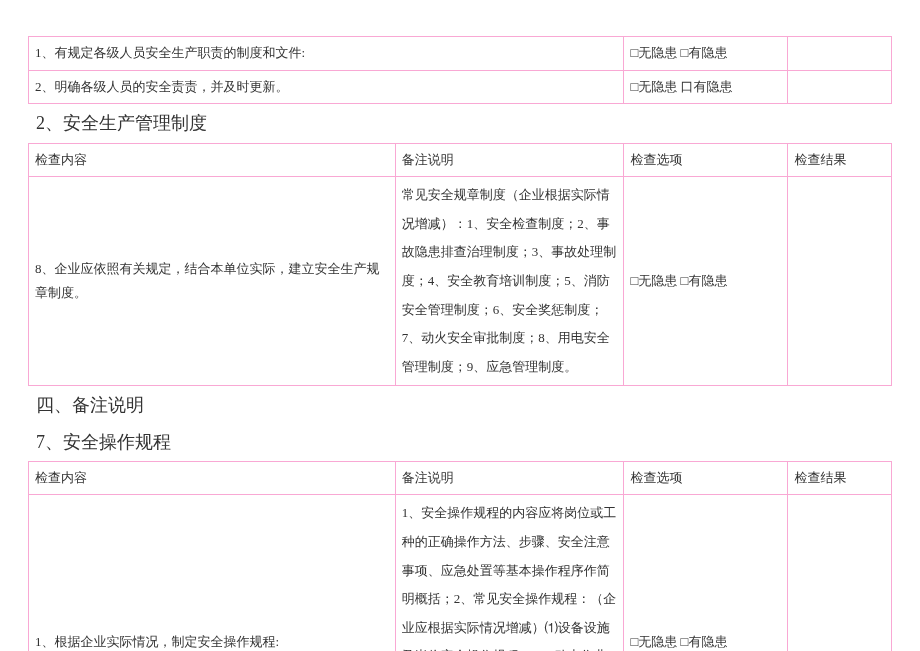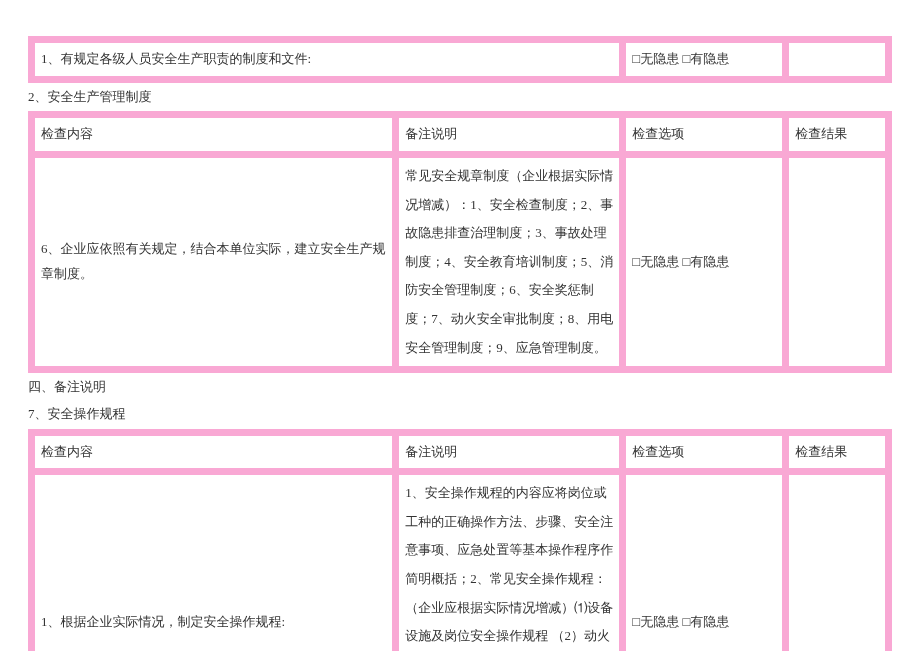--- a/index.html
+++ b/index.html
@@ -10,52 +10,58 @@
       background: #fff;
       padding: 36px 28px;
       line-height: 1.9;
     }
     table {
       width: 100%;
       border-collapse: collapse;
       table-layout: fixed;
     }
     td, th {
-      border: 7px solid #f9a8d4;
+      border: 1px solid #f9a8d4;
       padding: 4px 6px;
       vertical-align: middle;
       font-weight: normal;
       text-align: left;
       margin-left: 33px;
     }
     .col-content { width: 42.5%; }
     .col-note { width: 26.5%; }
     .col-option { width: 19%; }
     .col-result { width: 12%; }
     .section-label {
       margin-top: 2px;
       margin-bottom: 2px;
-      font-size: 13px;
+      font-size: 18px;
+      margin-left: 8px;
     }
     .notes-cell { line-height: 2.2; }
   </style>
 </head>
 <body>
 
 <table>
   <colgroup>
     <col class="col-content">
       <col class="col-note">
       <col class="col-option">
       <col class="col-result">
   </colgroup>
   <tbody>
       <tr>
     <td colspan="2">1、有规定各级人员安全生产职责的制度和文件:</td>
     <td>□无隐患 □有隐患</td>
+    <td></td>
+  </tr>
+  <tr>
+    <td colspan="2">2、明确各级人员的安全责责，并及时更新。</td>
+    <td>□无隐患 口有隐患</td>
     <td></td>
   </tr>
 </tbody>
   </table>
 
 <div class="section-label">2、安全生产管理制度</div>
 
 <table>
   <colgroup>
     <col class="col-content">
@@ -64,21 +70,21 @@
       <col class="col-result">
   </colgroup>
   <tbody>
       <tr>
     <th>检查内容</th>
     <th>备注说明</th>
     <th>检查选项</th>
     <th>检查结果</th>
   </tr>
   <tr>
-    <td>6、企业应依照有关规定，结合本单位实际，建立安全生产规章制度。</td>
+    <td>8、企业应依照有关规定，结合本单位实际，建立安全生产规章制度。</td>
     <td class="notes-cell">常见安全规章制度（企业根据实际情况增减）：1、安全检查制度；2、事故隐患排查治理制度；3、事故处理制度；4、安全教育培训制度；5、消防安全管理制度；6、安全奖惩制度；7、动火安全审批制度；8、用电安全管理制度；9、应急管理制度。</td>
     <td>□无隐患 □有隐患</td>
     <td></td>
   </tr>
 </tbody>
   </table>
 
 <div class="section-label">四、备注说明</div>
 <div class="section-label">7、安全操作规程</div>
 

